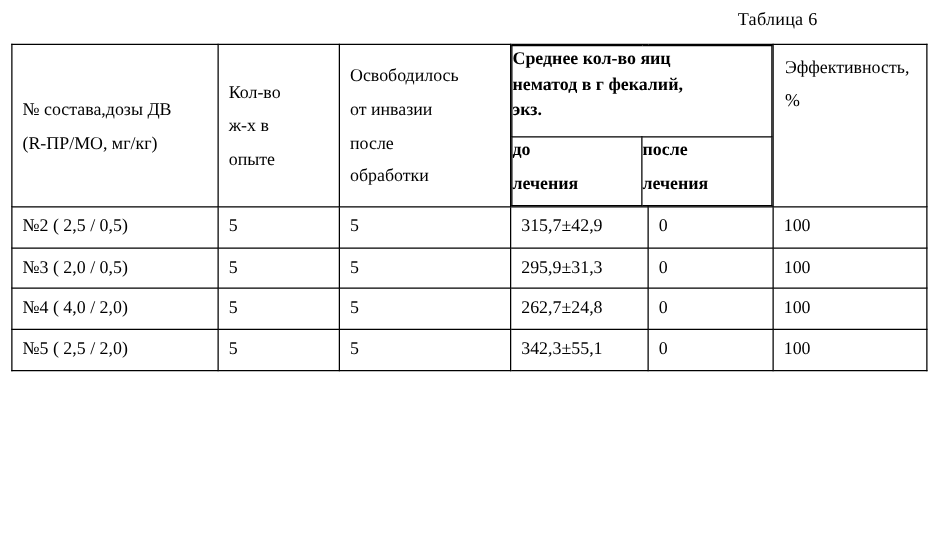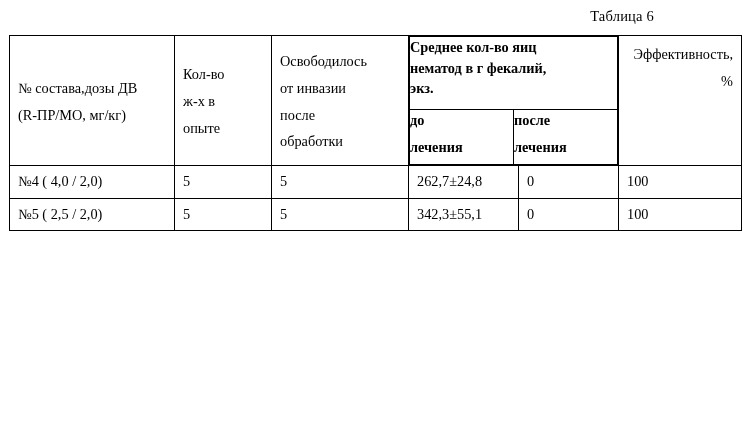--- a/index.html
+++ b/index.html
@@ -106,21 +106,20 @@
   }
   .grp-sub-left {
     border-right: 1px solid #000000;
   }
   .group-cell {
     padding: 0 !important;
   }
   .eff-cell {
     padding: 8px 8px 8px 9px !important;
     vertical-align: middle;
-    text-align: right;
   }
 </style>
 </head>
 <body>
 
 <div class="page">
 
   <div class="table-caption">Таблица 6</div>
 
   <table class="main">
@@ -186,20 +185,36 @@
         </td>
 
         <td class="hdr eff-cell">
           <span class="hdr-line">Эффективность,</span>
           <span class="spacer-line"></span>
           <span class="hdr-line">%</span>
         </td>
       </tr>
 
       <tr>
+        <td class="cell">№2 ( 2,5 / 0,5)</td>
+        <td class="cell">5</td>
+        <td class="cell">5</td>
+        <td class="cell">315,7±42,9</td>
+        <td class="cell">0</td>
+        <td class="cell">100</td>
+      </tr>
+      <tr>
+        <td class="cell">№3 ( 2,0 / 0,5)</td>
+        <td class="cell">5</td>
+        <td class="cell">5</td>
+        <td class="cell">295,9±31,3</td>
+        <td class="cell">0</td>
+        <td class="cell">100</td>
+      </tr>
+      <tr>
         <td class="cell">№4 ( 4,0 / 2,0)</td>
         <td class="cell">5</td>
         <td class="cell">5</td>
         <td class="cell">262,7±24,8</td>
         <td class="cell">0</td>
         <td class="cell">100</td>
       </tr>
       <tr>
         <td class="cell">№5 ( 2,5 / 2,0)</td>
         <td class="cell">5</td>

